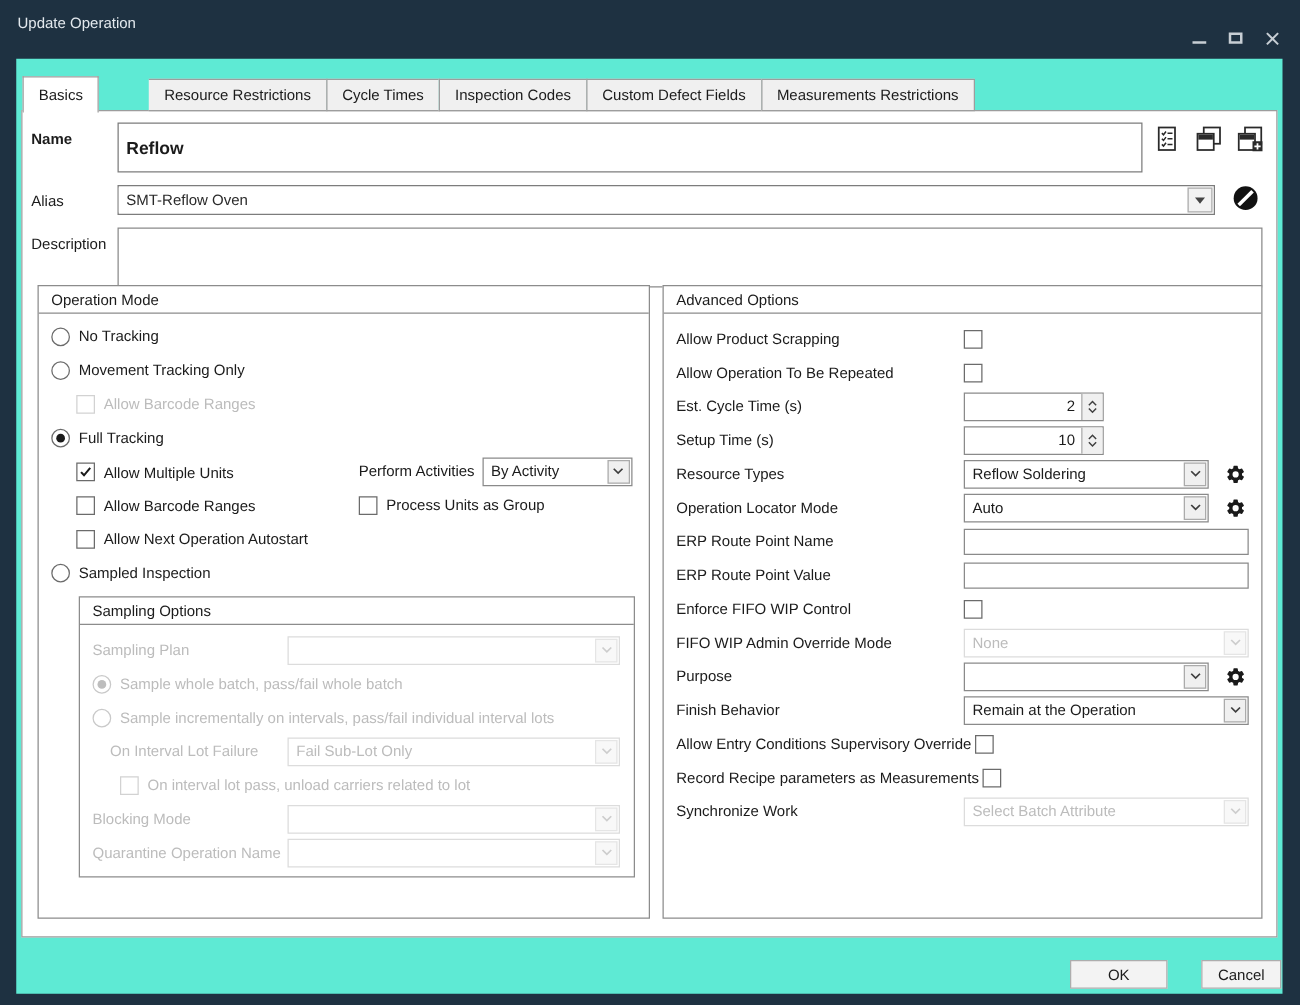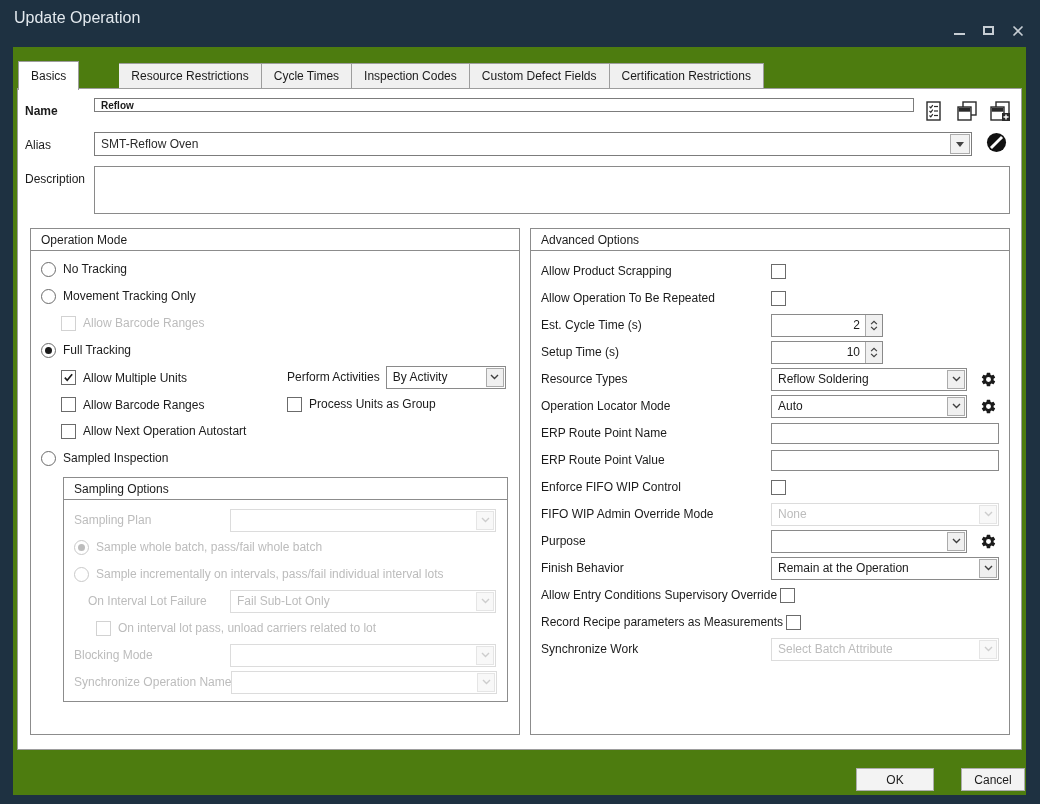--- a/index.html
+++ b/index.html
@@ -1,45 +1,45 @@
 <!DOCTYPE html>
 <html><head>
 <meta charset="utf-8">
 <style>
   * { box-sizing: border-box; margin: 0; padding: 0; }
   body { font-family: "Liberation Sans", sans-serif; background:#444; }
   .window { position:relative; width:1040px; height:804px; background:#1e3141; overflow:hidden;
             font-family:"Liberation Sans", sans-serif; font-size:12px; color:#1b1b1b; }
   .titlebar { position:absolute; top:0; left:0; right:0; height:36px; display:flex;
-              align-items:center; padding-left:14px; color:#e3e9ee; font-size:16px; }
+              align-items:center; padding-left:14px; color:#e3e9ee; font-size:12px; }
   .winbtns { position:absolute; right:16px; top:24px; display:flex; gap:16px; align-items:center; }
   .winbtn { width:13px; height:13px; display:flex; align-items:center; justify-content:center; cursor:default; }
   .glyph-min { width:11px; height:2px; background:#c7ced4; margin-top:6px; }
   .glyph-max { width:11px; height:9px; border:2px solid #c7ced4; }
   .glyph-close { stroke:#c7ced4; stroke-width:1.6; }
 
-  .content { position:absolute; left:13px; right:14px; top:47px; bottom:9px; background:#4d7c0f; }
+  .content { position:absolute; left:13px; right:14px; top:47px; bottom:9px; background:#5eead4; }
 
   .tabs { position:absolute; left:5px; top:14px; display:flex; align-items:flex-end; z-index:3; }
   .tab { background:#f0f0f0; border:1px solid #9d9d9d; border-right:none; padding:5px 12px 5px 12px;
          height:26px; margin-bottom:1px; color:#1b1b1b; white-space:nowrap; }
   .tab:last-child { border-right:1px solid #9d9d9d; }
   .tab.active { background:#fff; height:29px; margin-bottom:0; border-bottom:none; padding-top:7px;
                 border-right:1px solid #9d9d9d; }
   .tab.active + .tab { border-left:none;margin-left:40px; }
 
   .tabpage { position:absolute; left:4px; right:4px; top:41px; bottom:45px; border:1px solid #9d9d9d; background:#fff; }
 
   
   .fields { position:absolute; top:0; left:0; right:0; padding:9px 0 0 7px; }
   .frow { display:flex; align-items:flex-start; margin-bottom:10px; }
   .flabel { width:69px; flex:0 0 69px; padding-top:6px; }
   .bold { font-weight:bold; }
-  .ti { border:1px solid #7c7c7c; height:14px; padding:0 6px; font-family:"Liberation Sans",sans-serif;
-        font-size:10px; color:#1b1b1b; background:#fff; outline:none; }
+  .ti { border:1px solid #7c7c7c; height:40px; padding:0 6px; font-family:"Liberation Sans",sans-serif;
+        font-size:14px; color:#1b1b1b; background:#fff; outline:none; }
   .name-input { width:820px; font-weight:bold; }
   .alias-combo { width:878px; height:24px; border:1px solid #7c7c7c; display:flex; align-items:center; background:#fff; }
   .alias-combo input { flex:1; border:none; height:20px; padding:0 6px; font-family:"Liberation Sans",sans-serif;
                        font-size:12px; color:#2a2a2a; outline:none; }
   .dd-btn { width:20px; height:20px; margin-right:1px; background:#f2f2f2; border:1px solid #ababab;
             display:flex; align-items:center; justify-content:center; }
   .tri-down { width:0; height:0; border-left:4px solid transparent; border-right:4px solid transparent;
               border-top:5px solid #444; }
   .desc-area { width:916px; height:48px; border:1px solid #8a8a8a; resize:none; font-family:"Liberation Sans",sans-serif;
                font-size:12px; padding:3px 6px; outline:none; }
@@ -132,21 +132,21 @@
   </div>
 
   <div class="content">
 
     <div class="tabs">
       <div class="tab active">Basics</div>
       <div class="tab">Resource Restrictions</div>
       <div class="tab">Cycle Times</div>
       <div class="tab">Inspection Codes</div>
       <div class="tab">Custom Defect Fields</div>
-      <div class="tab">Certification Restrictions</div>
+      <div class="tab">Measurements Restrictions</div>
     </div>
 
     <div class="tabpage">
 
       <div class="fields">
         <div class="frow">
           <span class="flabel bold">Name</span>
           <input class="ti name-input" value="Reflow" style="">
           <span class="tool-icons">
             <svg class="ticon" viewBox="0 0 22 22">
@@ -290,21 +290,21 @@
                 <span class="combo disabled w266">
                   <span class="combo-text"></span>
                   <span class="combo-btn">
                       <svg width="9" height="6" viewBox="0 0 9 6">
                         <path class="chev" d="M1 1l3.5 3.5L8 1"></path>
                       </svg>
                     </span>
                 </span>
               </div>
               <div class="srow">
-                <span class="slabel dis-text">Synchronize Operation Name</span>
+                <span class="slabel dis-text">Quarantine Operation Name</span>
                 <span class="combo disabled w266">
                   <span class="combo-text"></span>
                   <span class="combo-btn">
                       <svg width="9" height="6" viewBox="0 0 9 6">
                         <path class="chev" d="M1 1l3.5 3.5L8 1"></path>
                       </svg>
                     </span>
                 </span>
               </div>
             </div>

